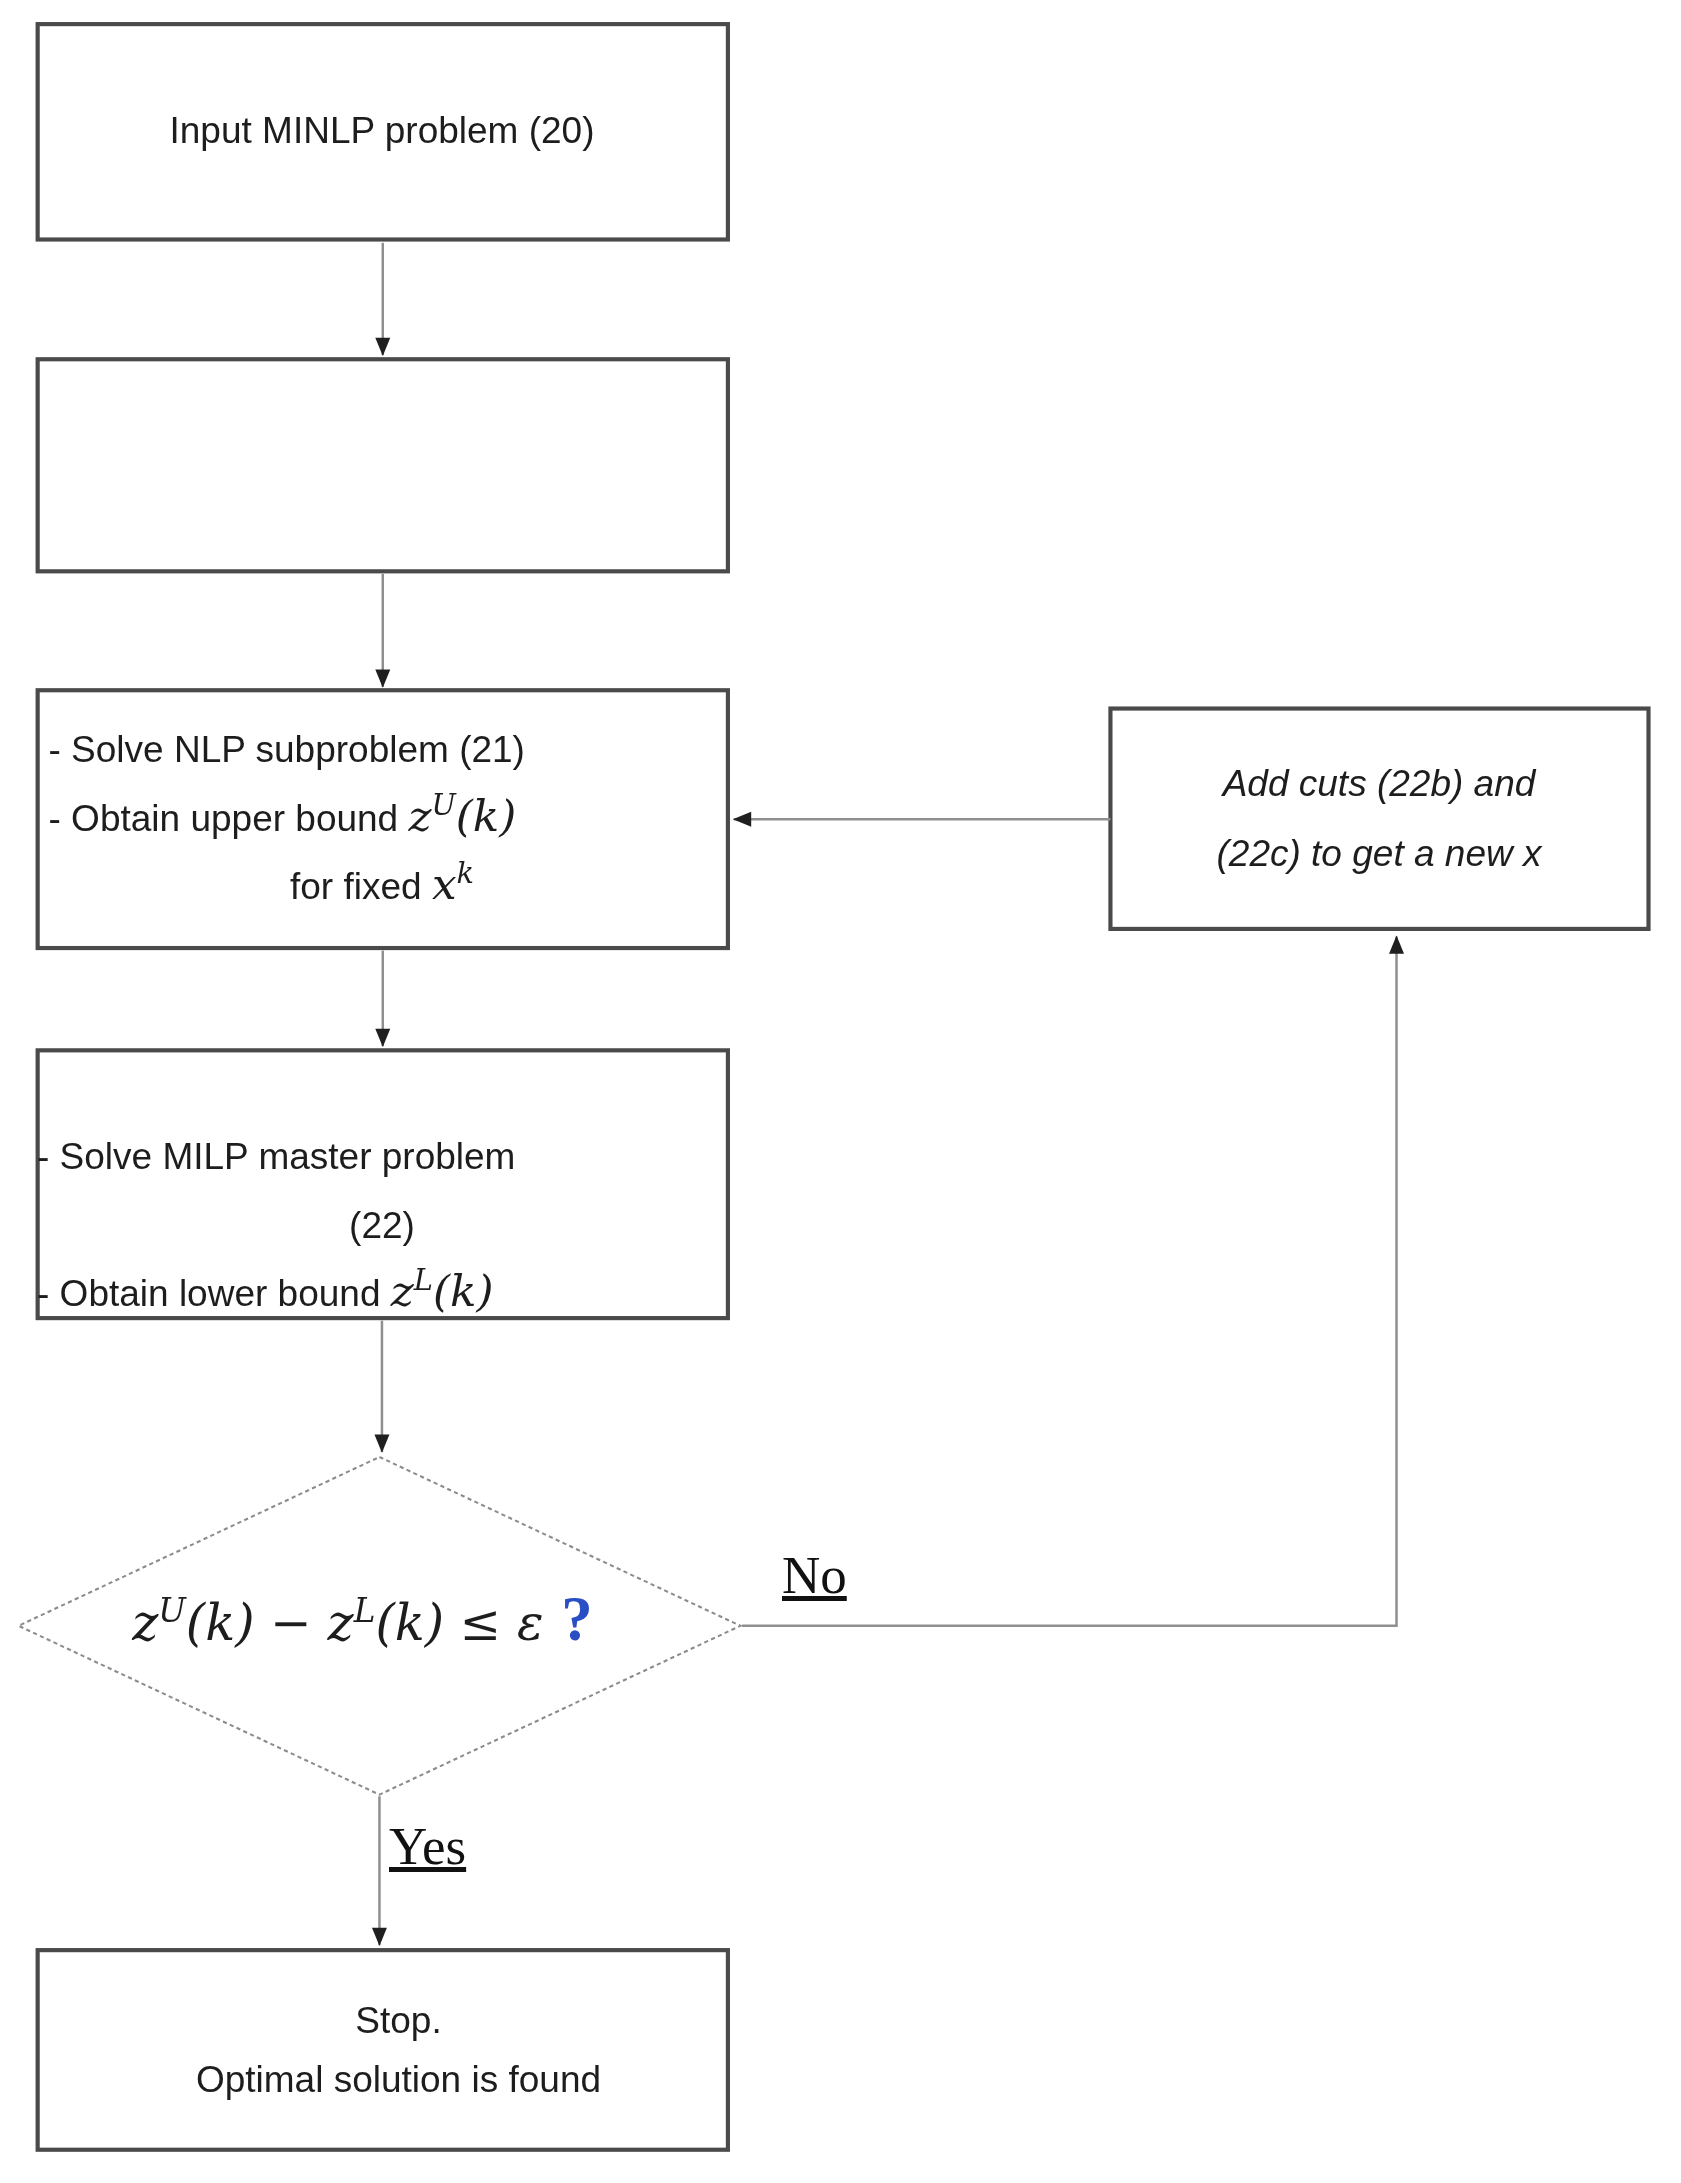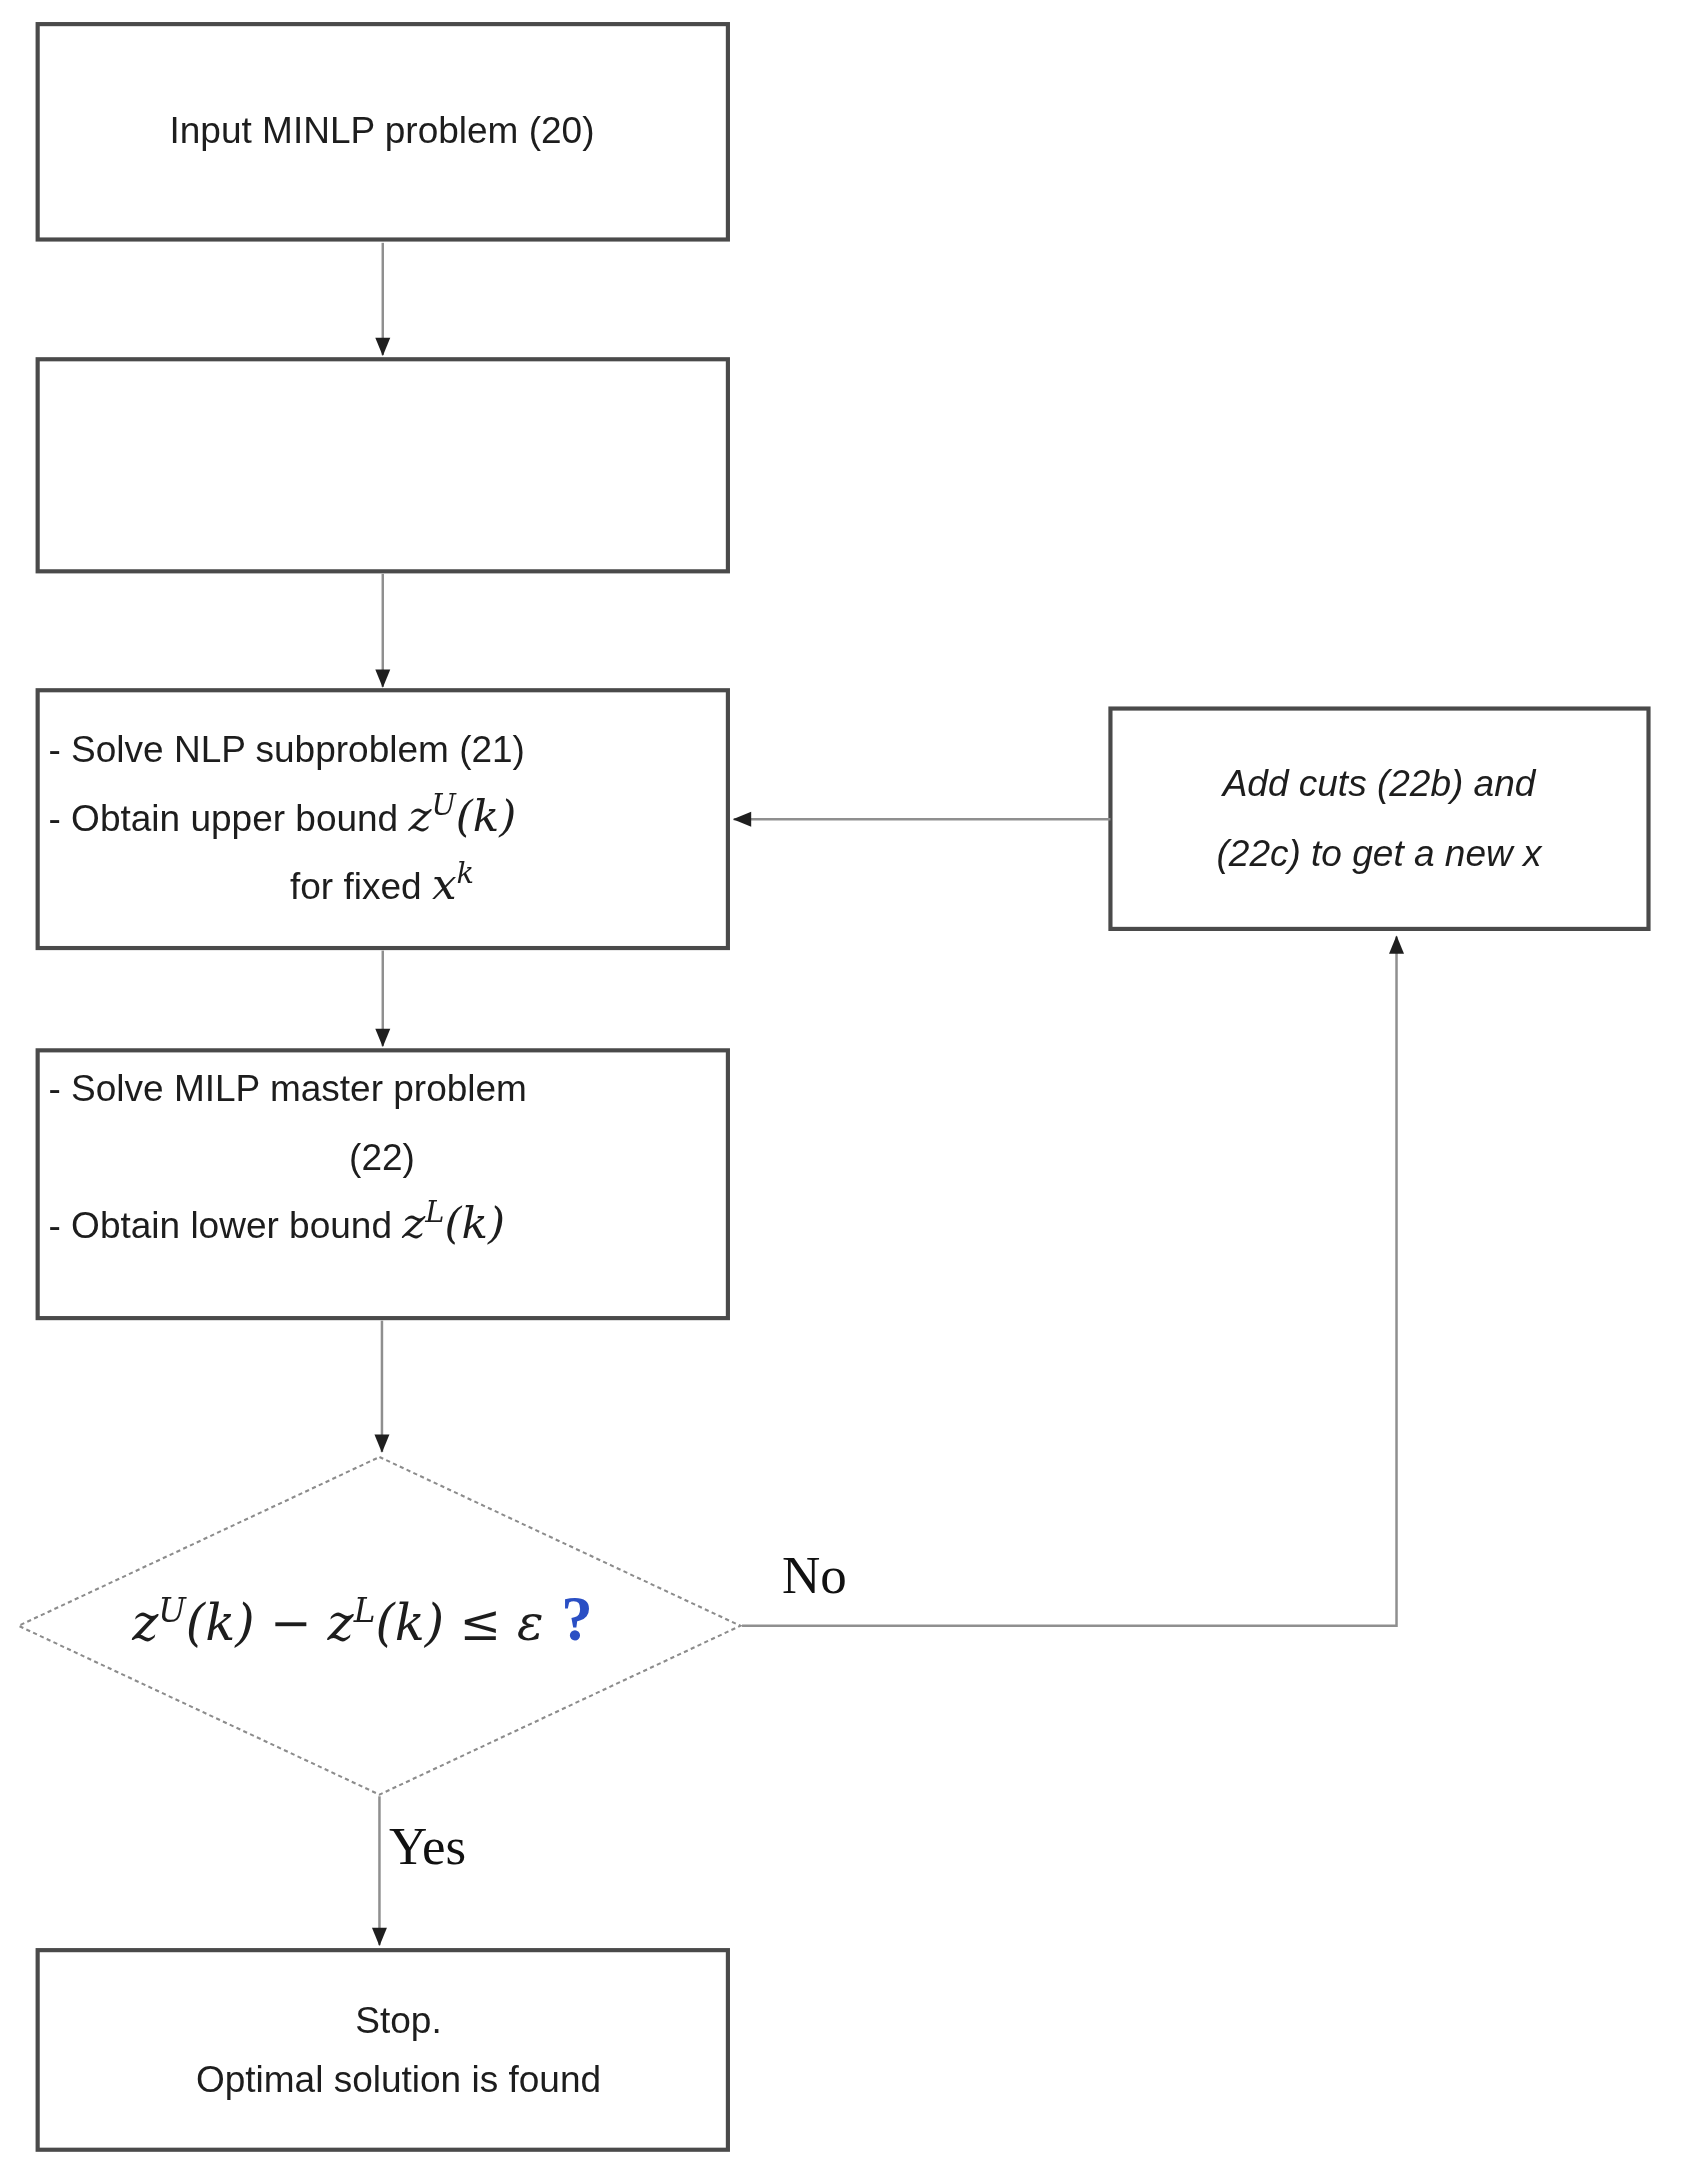--- a/index.html
+++ b/index.html
@@ -30,21 +30,21 @@
     font-family:"Liberation Serif",serif;font-style:normal;font-weight:bold;
     color:var(--question_mark,#2a4fc4);font-size:1.5em;margin-left:0.28em;line-height:1;
   }
 
   .decision-text{font-size:42px;}
   .stop-text{line-height:1.6;}
   .addcuts-text{line-height:1.9;font-style:italic;}
 
   .edge-label{
     position:absolute;font-family:"Liberation Serif",serif;
-    font-size:53px;color:#111;line-height:1;
+    font-size:53px;color:#111;line-height:1;text-decoration:underline;
   }
 </style>
 </head>
 <body>
 
 <div class="canvas">
 
   <svg class="wires" viewBox="0 0 2022 2625" xmlns="http://www.w3.org/2000/svg">
     <defs>
       <marker id="ah" markerUnits="userSpaceOnUse" markerWidth="26" markerHeight="22" viewBox="0 0 26 22" refX="23" refY="11" orient="auto">
@@ -74,21 +74,21 @@
     <div class="line"><span class="seg seg-plain">Input MINLP problem (20)</span></div>
   </div>
 
 
   <div class="node-text" style="left:37px;top:690px;width:690px;height:258px;line-height:1.85;">
     <div class="line bullet"><span class="seg seg-plain">- Solve NLP subproblem (21)</span></div>
     <div class="line bullet"><span class="seg seg-plain">- Obtain upper bound </span><span class="seg seg-math">z</span><span class="seg seg-mathsup">U</span><span class="seg seg-math">(k)</span></div>
     <div class="line"><span class="seg seg-plain">for fixed </span><span class="seg seg-math">x</span><span class="seg seg-mathsup">k</span></div>
   </div>
 
-  <div class="node-text" style="left:37px;top:1024px;width:690px;height:268px;line-height:1.85;">
+  <div class="node-text" style="left:37px;top:1092px;width:690px;height:268px;line-height:1.85;align-items:flex-end;">
     <div class="line bullet"><span class="seg seg-plain">- Solve MILP master problem</span></div>
     <div class="line"><span class="seg seg-plain">(22)</span></div>
     <div class="line bullet"><span class="seg seg-plain">- Obtain lower bound </span><span class="seg seg-math">z</span><span class="seg seg-mathsup">L</span><span class="seg seg-math">(k)</span></div>
   </div>
 
   <div class="node-text decision-text" style="left:8px;top:1568px;width:709px;height:116px;">
     <div class="line"><span class="seg seg-math">z</span><span class="seg seg-mathsup">U</span><span class="seg seg-math">(k)</span><span class="seg seg-math"> − </span><span class="seg seg-math">z</span><span class="seg seg-mathsup">L</span><span class="seg seg-math">(k)</span><span class="seg seg-math"> ≤ ε</span><span class="seg seg-qmark">?</span></div>
   </div>
 
   <div class="node-text addcuts-text" style="left:1110px;top:709px;width:538px;height:220px;">

